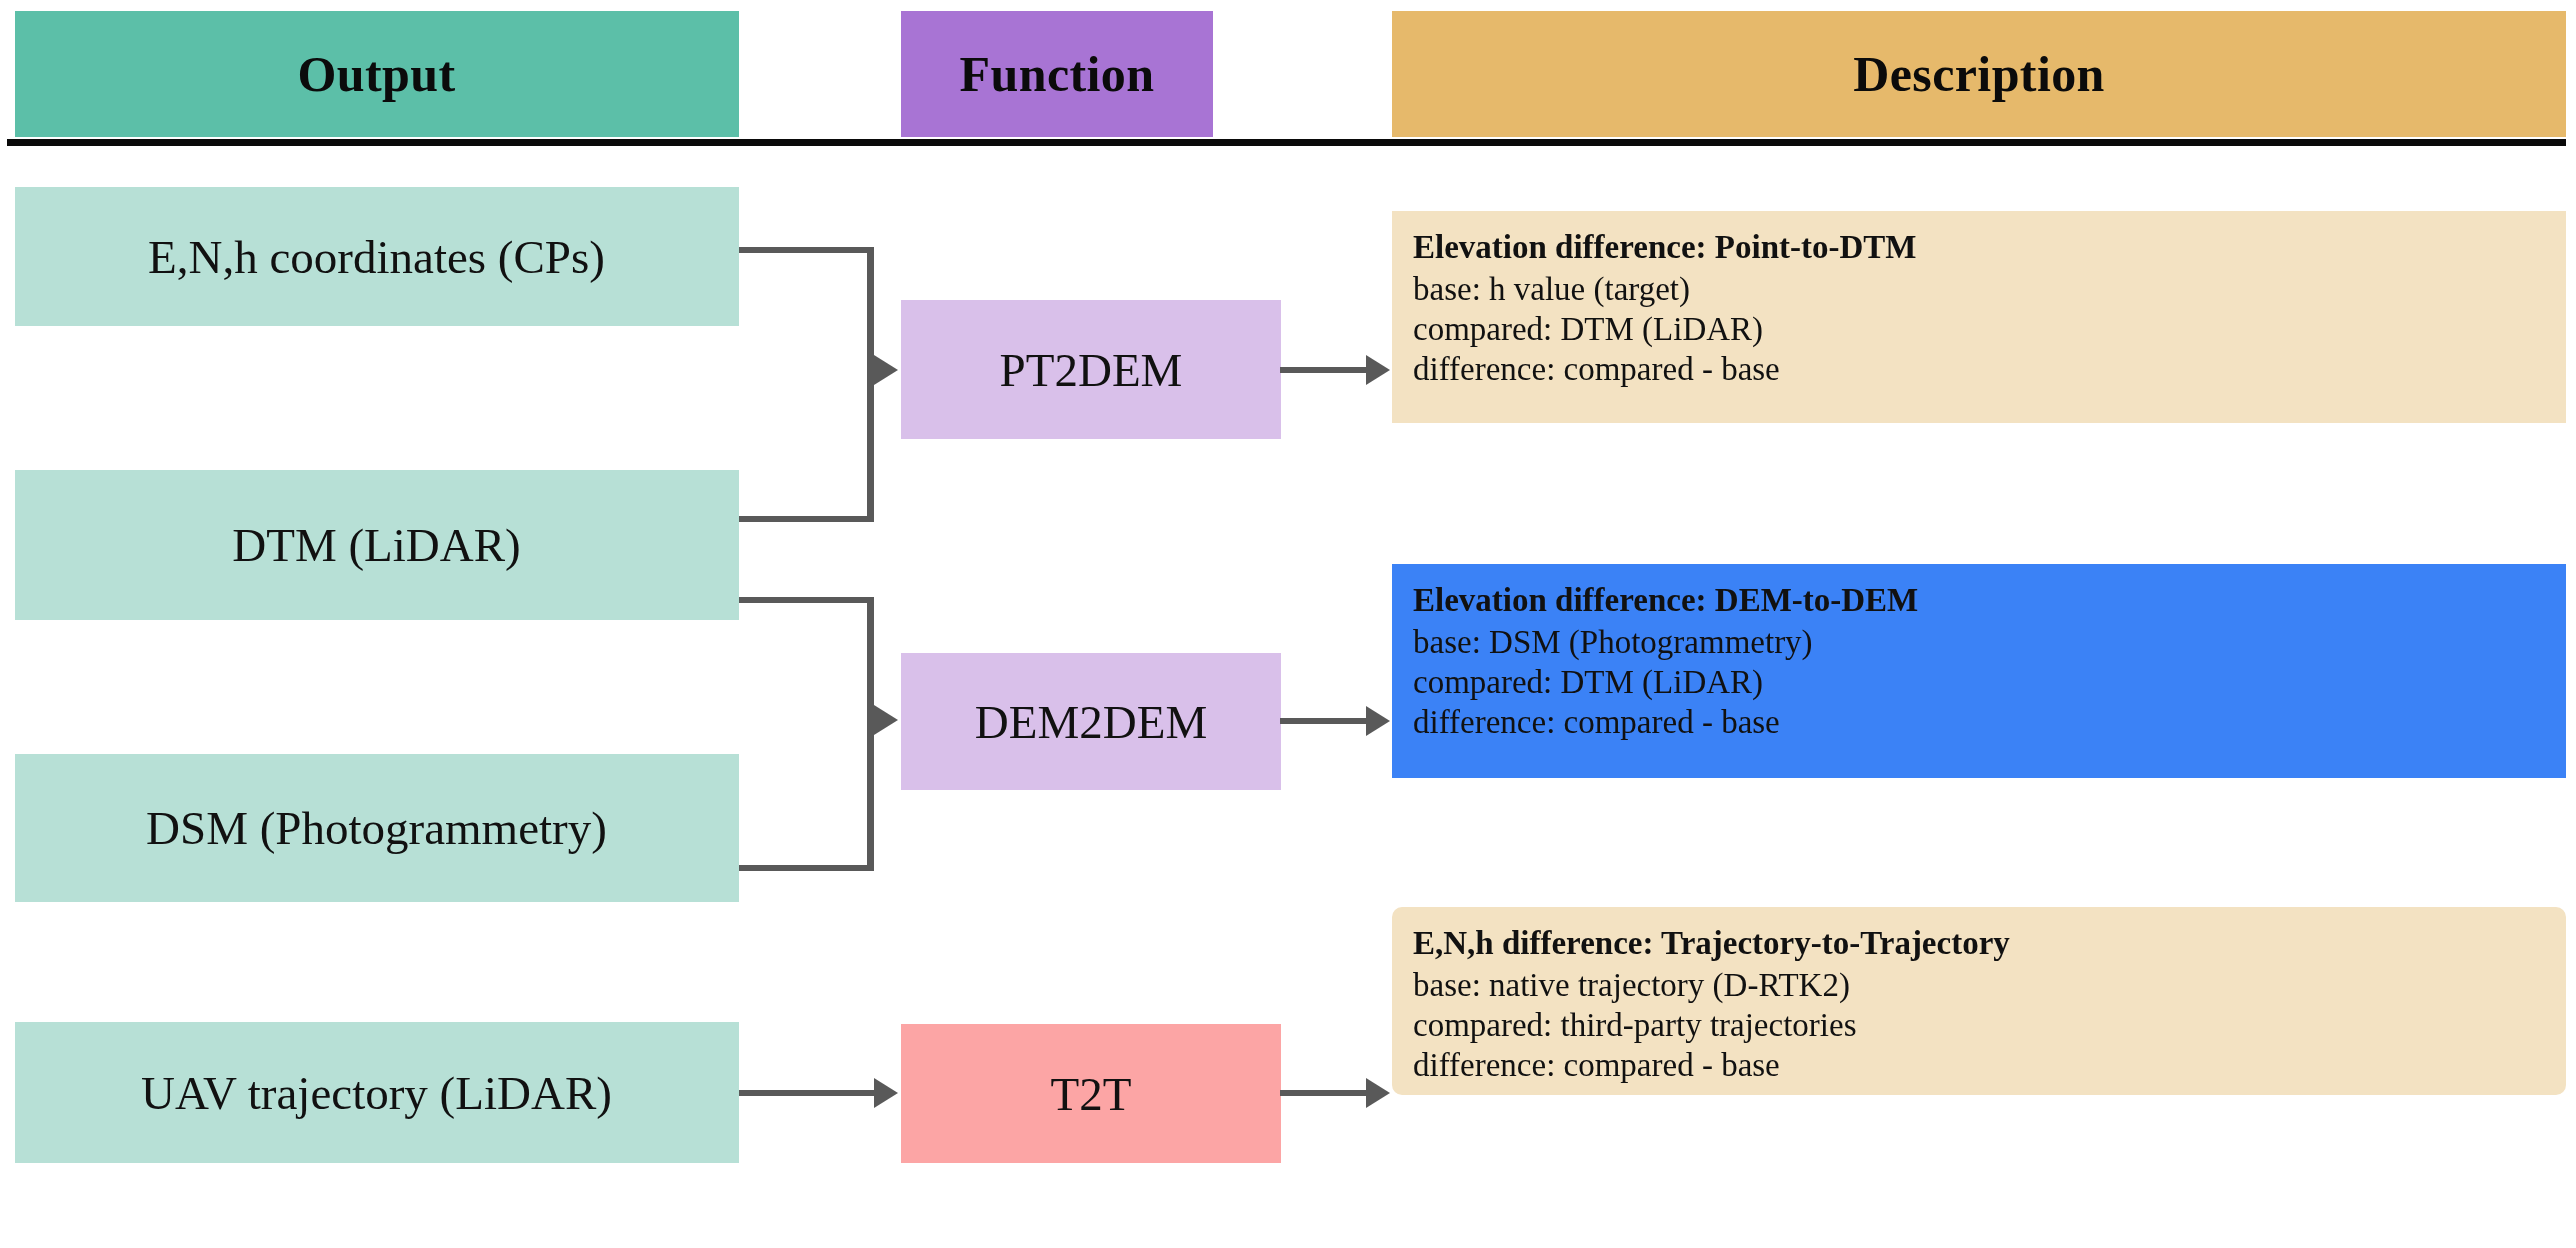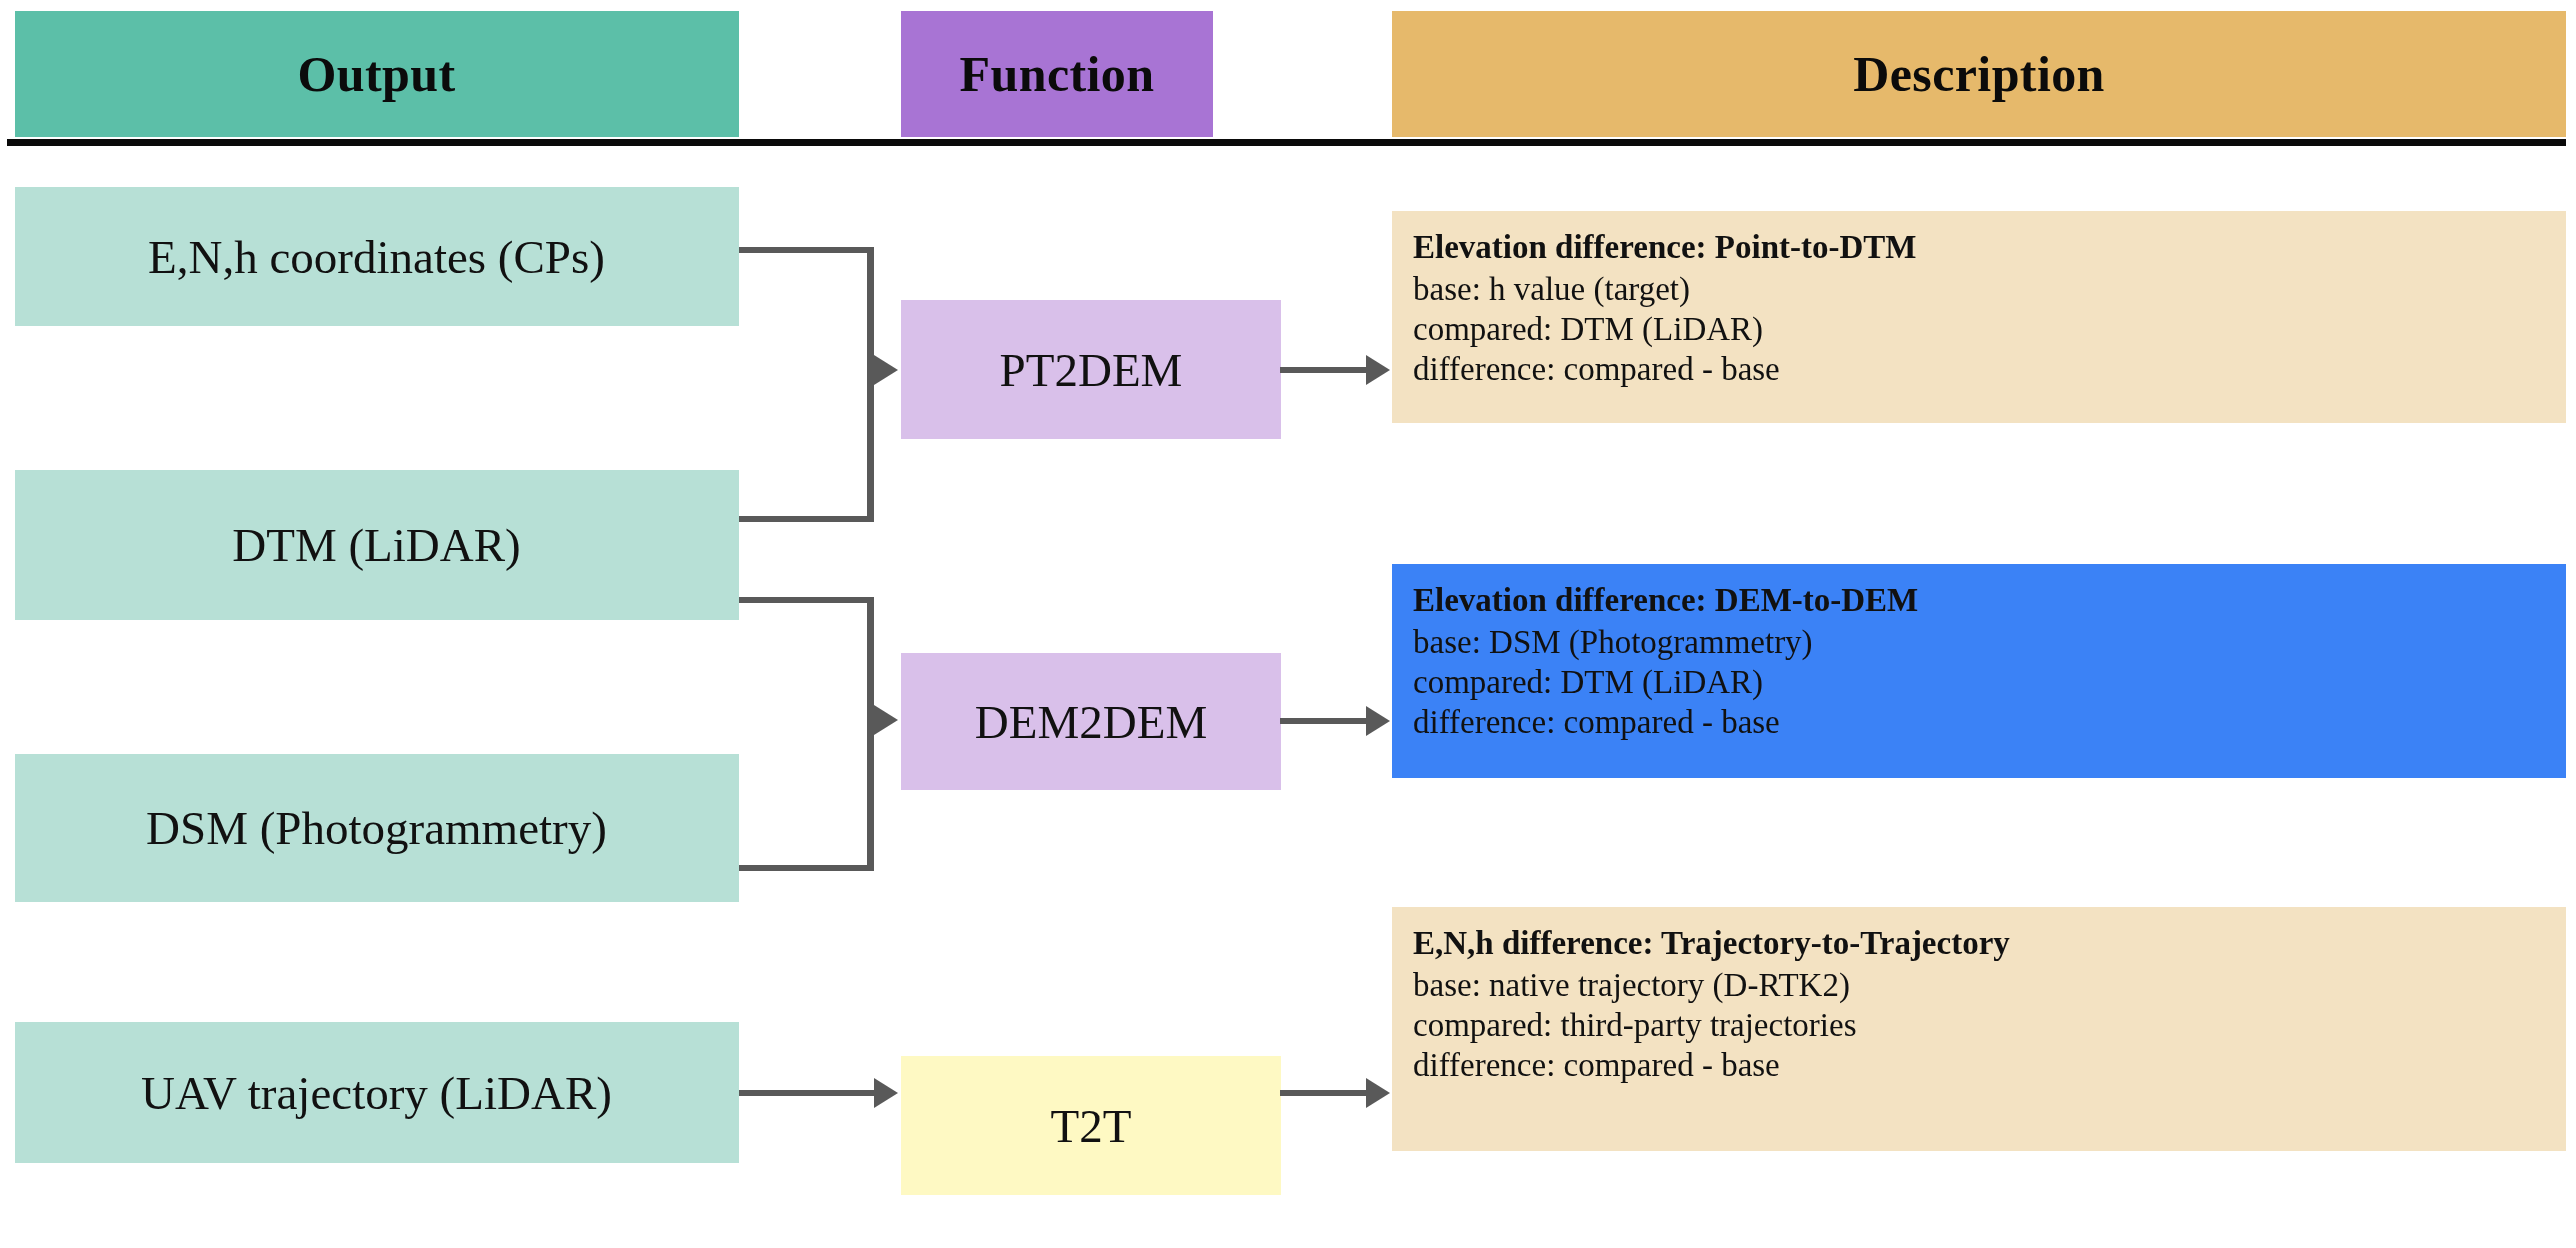--- a/index.html
+++ b/index.html
@@ -82,21 +82,21 @@
     left: 1392px;
     width: 1174px;
     padding: 16px 21px 18px 21px;
     box-sizing: border-box;
     font-size: 33px;
     line-height: 1.22;
     color: #111111;
   }
   #desc-1 { top: 211px;  height: 212px; }
   #desc-2 { top: 564px;  height: 214px; }
-  #desc-3 { top: 907px; height: 244px; }
+  #desc-3 { top: 907px; height: 188px; border-radius: 10px; }
   .desc-box .title {
     font-weight: bold;
     display: block;
     margin-bottom: 1.6px;
   }
   .desc-box .line { display: block; }
 
   
   .wire {
     position: absolute;
@@ -121,21 +121,21 @@
   <div class="hdr" id="hdr-desc" style="background: rgb(230, 185, 107);">Description</div>
   <div id="hdr-rule" style="background: rgb(10, 10, 10);"></div>
 
   <div class="out-box" id="out-dtm" style="background: rgb(183, 224, 214);">DTM (LiDAR)</div>
   <div class="out-box" id="out-cps" style="background: rgb(183, 224, 214);">E,N,h coordinates (CPs)</div>
   <div class="out-box" id="out-dsm" style="background: rgb(183, 224, 214);">DSM (Photogrammetry)</div>
   <div class="out-box" id="out-traj" style="background: rgb(183, 224, 214);">UAV trajectory (LiDAR)</div>
 
   <div class="fn-box" id="fn-pt2dem" style="background: rgb(217, 192, 234);">PT2DEM</div>
   <div class="fn-box" id="fn-dem2dem" style="background: rgb(217, 192, 234);">DEM2DEM</div>
-  <div class="fn-box" id="fn-t2t" style="background: #fef9c3; margin-top: 32px;">T2T</div>
+  <div class="fn-box" id="fn-t2t" style="background: #fca5a5;">T2T</div>
 
   <div class="desc-box" id="desc-1" style="background: rgb(243, 226, 194);">
     <span class="title line">Elevation difference: Point-to-DTM</span>
     <span class="line">base: h value (target)</span>
     <span class="line">compared: DTM (LiDAR)</span>
     <span class="line">difference: compared - base</span>
   </div>
 
   <div class="desc-box" id="desc-2" style="background: #3b82f6;">
     <span class="title line">Elevation difference: DEM-to-DEM</span>

